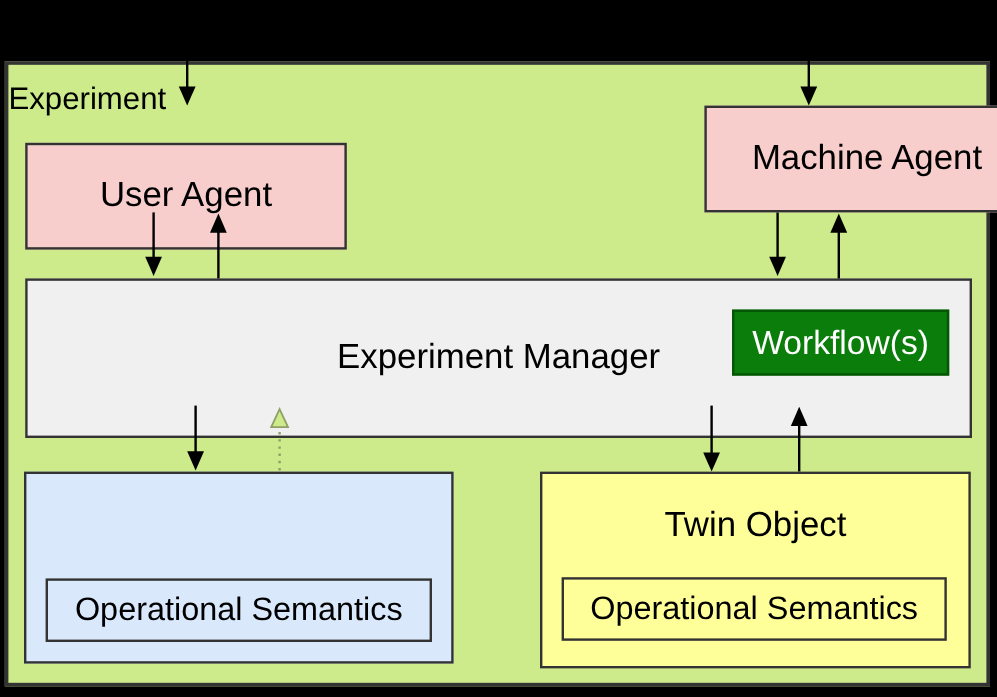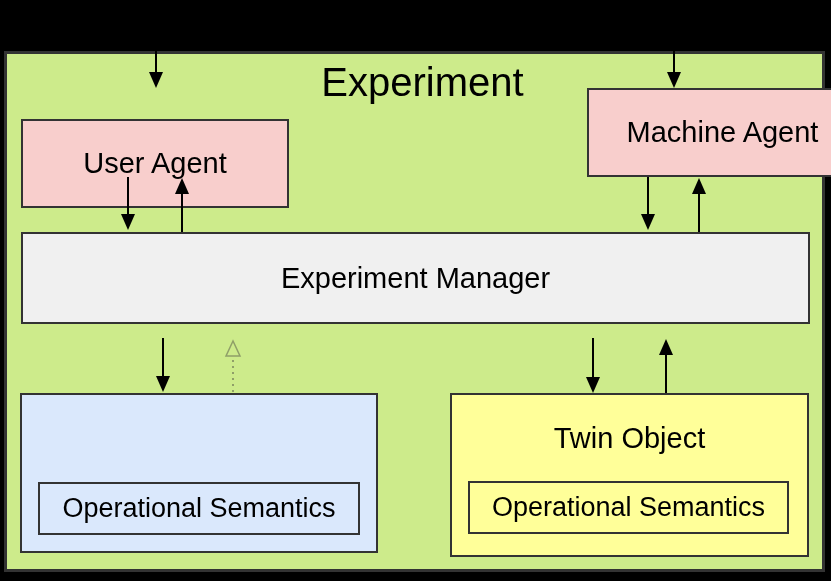--- a/index.html
+++ b/index.html
@@ -18,24 +18,22 @@
     position: absolute;
     left: 4px; top: 51px;
     width: 821px; height: 521px;
     box-sizing: border-box;
     background: var(--experiment-fill, #cdeb8b);
     border: 3px solid var(--border-color, #333333);
   }
   .experiment-title {
     position: absolute;
     left: 0; right: 0; top: 10px;
-    text-align: center;
-    font-size: 40px;
+    font-size: 26px;
     line-height: 36px;
-    margin-left: 16px;
   }
   .node {
     position: absolute;
     box-sizing: border-box;
     border: 2px solid var(--border-color, #333333);
     display: flex;
     align-items: center;
     justify-content: center;
     font-size: 29px;
     text-align: center;
@@ -47,21 +45,21 @@
     margin-top: 31px;
   }
   .machine-agent {
     left: 532px; top: 34px;
     width: 271px; height: 89px;
     background: var(--agent-fill, #f8cecc);
     margin-left: 48px;
   }
   .manager {
     left: 14px; top: 178px;
-    width: 789px; height: 92px;
+    width: 789px; height: 133px;
     background: var(--manager-fill, #f0f0f0);
     flex-direction: column;
     line-height: 37px;
   }
   .workflow {
     left: 587px; top: 24px;
     width: 181px; height: 55px;
     background: var(--workflow-fill, #0a7d0a);
     border-color: var(--workflow-border, #055605);
     color: var(--workflow-text, #ffffff);
@@ -122,20 +120,23 @@
     <div class="node user-agent">
       <span>User Agent</span>
     </div>
 
     <div class="node machine-agent">
       <span>Machine Agent</span>
     </div>
 
     <div class="node manager">
       <span>Experiment Manager</span>
+      <div class="node workflow">
+        <span>Workflow(s)</span>
+      </div>
     </div>
 
     <div class="node actual-object">
       <div class="node semantics">
         <span>Operational Semantics</span>
       </div>
     </div>
 
     <div class="node twin-object">
       <div class="object-label">Twin Object</div>

